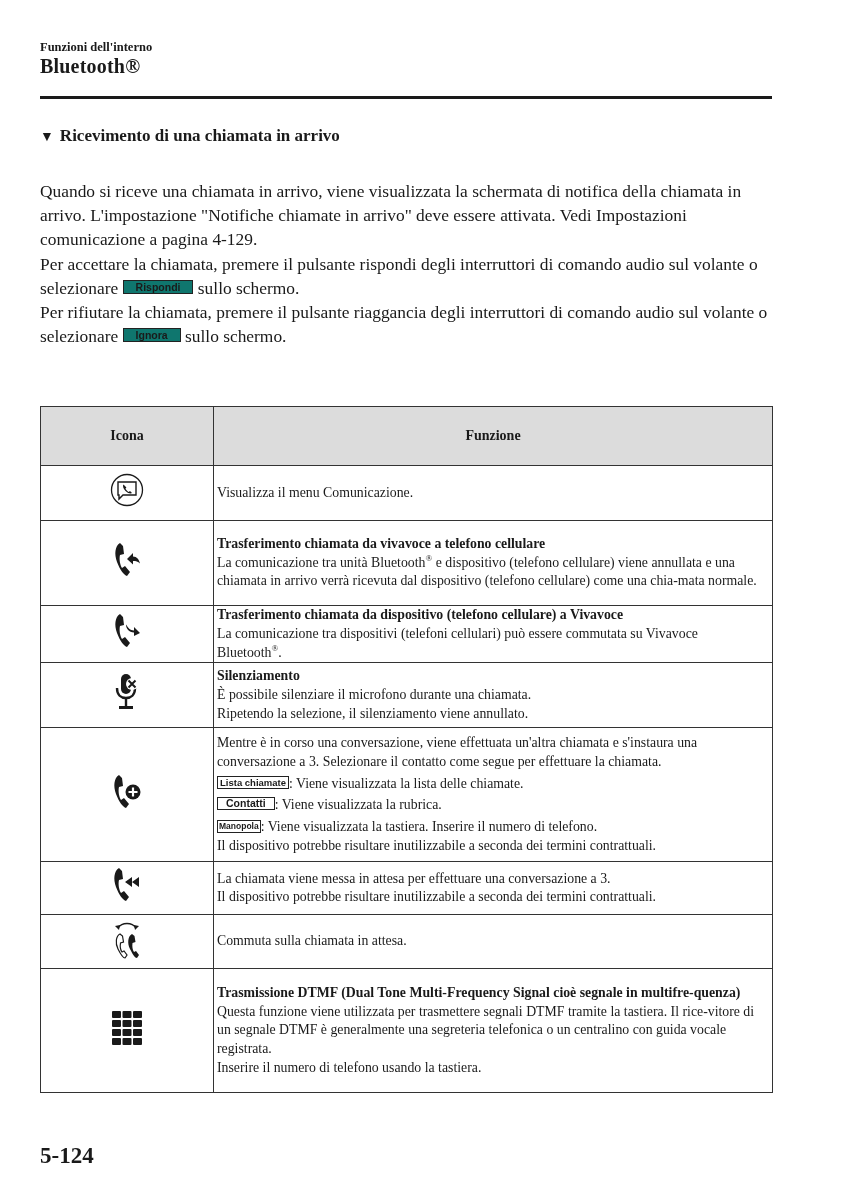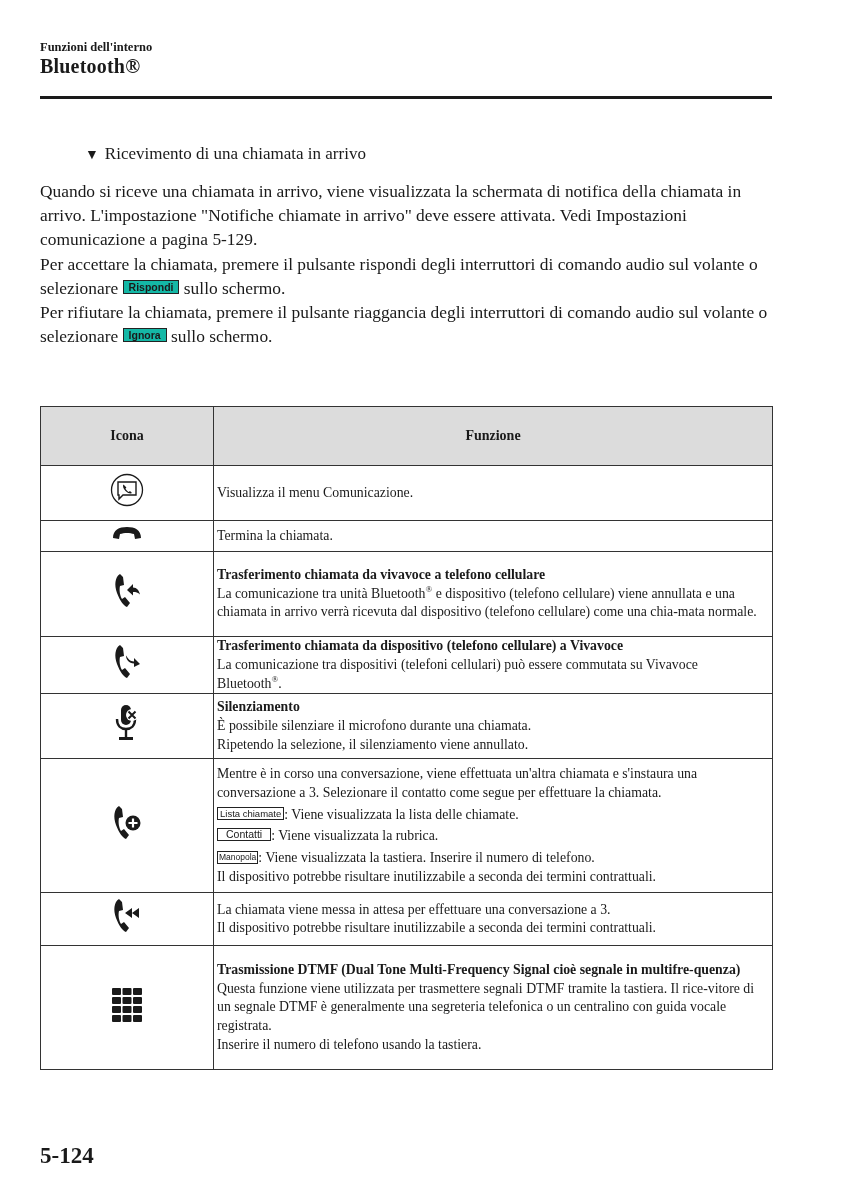--- a/index.html
+++ b/index.html
@@ -1,53 +1,53 @@
 <!DOCTYPE html>
 <html><head>
 <meta charset="utf-8">
 <style>
   html, body { margin: 0; padding: 0; background: #ffffff; }
   body { width: 847px; height: 1200px; position: relative; overflow: hidden;
          font-family: "Liberation Serif", "DejaVu Serif", serif; color: #1a1a1a; }
   .section-label { position: absolute; left: 40px; top: 40px; font-size: 12.5px; font-weight: bold; }
   .page-title { position: absolute; left: 40px; top: 55px; font-size: 20px; font-weight: bold; letter-spacing: 0.2px; }
   .title-rule { position: absolute; left: 40px; top: 96px; width: 732px; height: 3px; background: #1a1a1a; }
-  .subheading { position: absolute; left: 40px; top: 144px; font-size: 17px; font-weight: normal; margin-left: 45px; }
+  .subheading { position: absolute; left: 40px; top: 126px; font-size: 17px; font-weight: bold; }
   .subheading .tri { font-size: 14px; margin-right: 6px; }
   .body-text { position: absolute; left: 40px; top: 179px; width: 740px; font-size: 17.4px; line-height: 24.2px; }
   .body-text p { margin: 0; }
   .screen-btn { display: inline-block; border: 1px solid #222; font-family: "Liberation Sans", "DejaVu Sans", sans-serif;
-                font-size: 10.5px; line-height: 12px; padding: 0 5px; vertical-align: 3px; background: #14b8a6; font-weight: bold; }
+                font-size: 10.5px; line-height: 12px; padding: 0 12px; vertical-align: 3px; background: #0f766e; font-weight: bold; }
 
   table.icon-table { position: absolute; left: 40px; top: 406px; width: 733px; border-collapse: collapse; font-size: 13.8px; line-height: 18.8px; }
   table.icon-table th { background: #dcdcdc; font-weight: bold; height: 24px; border: 1.3px solid #333; padding: 17px; font-size: 14px; }
   table.icon-table td { border: 1.3px solid #333; padding: 0 6px 0 3px; vertical-align: middle; }
   table.icon-table td.icon-cell { width: 134px; text-align: center; padding: 0; }
   .fn-title { font-weight: bold; }
   .tb-btn { display: inline-block; border: 1px solid #222; font-family: "Liberation Sans", "DejaVu Sans", sans-serif;
-            font-size: 9.5px; line-height: 11px; padding: 0 2px; vertical-align: 2px; font-weight: normal; }
+            font-size: 9.5px; line-height: 11px; padding: 0 2px; vertical-align: 2px; font-weight: bold; }
   .tb-btn.wide { padding: 0 8px; font-size: 10.5px; }
   .tb-btn.narrow { font-size: 8.5px; padding: 0 1px; }
   .ico { display: inline-block; vertical-align: middle; }
   .page-number { position: absolute; left: 40px; top: 1143px; font-size: 23px; font-weight: bold; }
   sup { font-size: 9px; line-height: 0; }
 </style>
 </head>
 <body>
 
 <div class="section-label">Funzioni dell'interno</div>
 <div class="page-title">Bluetooth®</div>
 <div class="title-rule"></div>
 
 <div class="subheading">
   <span class="tri">▼</span><span>Ricevimento di una chiamata in arrivo</span>
 </div>
 
 <div class="body-text">
-  <p>Quando si riceve una chiamata in arrivo, viene visualizzata la schermata di notifica della chiamata in arrivo. L'impostazione "Notifiche chiamate in arrivo" deve essere attivata. Vedi Impostazioni comunicazione a pagina 5-129.</p>
+  <p>Quando si riceve una chiamata in arrivo, viene visualizzata la schermata di notifica della chiamata in arrivo. L'impostazione "Notifiche chiamate in arrivo" deve essere attivata. Vedi Impostazioni comunicazione a pagina 4-129.</p>
   <p><span>Per accettare la chiamata, premere il pulsante rispondi degli interruttori di comando audio sul volante o selezionare </span><span class="screen-btn">Rispondi</span><span> sullo schermo.</span></p>
   <p><span>Per rifiutare la chiamata, premere il pulsante riaggancia degli interruttori di comando audio sul volante o selezionare </span><span class="screen-btn">Ignora</span><span> sullo schermo.</span></p>
 </div>
 
 <table class="icon-table">
   <thead>
     <tr>
       <th style="width:138px">Icona</th>
       <th>Funzione</th>
     </tr>
@@ -60,30 +60,20 @@
           <svg width="34" height="34" viewBox="0 0 34 34">
               <circle cx="17" cy="17" r="15.5" fill="none" stroke="#1a1a1a" stroke-width="1.3"></circle>
               <path d="M8 9 h18 v13 h-13 l-4 4 v-4 h-1 z" fill="none" stroke="#1a1a1a" stroke-width="1.4"></path>
               <path d="M13.5 11.5 c-1 1 -0.5 4 2 6.5 s5.5 3 6.5 2 l-2 -2 l-1.3 1 c-1 -0.5 -2.8 -2.3 -3.3 -3.3 l1 -1.3 z" fill="#1a1a1a"></path>
             </svg>
         </span>
       </td>
       <td>Visualizza il menu Comunicazione.</td>
     </tr>
 
-    <tr style="height:31px">
-      <td class="icon-cell">
-        <span class="ico">
-          <svg width="30" height="14" viewBox="0 0 30 14">
-              <path d="M1 12 c0 -8 6 -11 14 -11 s14 3 14 11 l-6 1 l-1 -5 c-4 -1.5 -10 -1.5 -14 0 l-1 5 z" fill="#1a1a1a"></path>
-            </svg>
-        </span>
-      </td>
-      <td>Termina la chiamata.</td>
-    </tr>
 
     <tr style="height:85px">
       <td class="icon-cell">
         <span class="ico">
           <svg width="28" height="36" viewBox="0 0 28 36">
               <path d="M7 1 c-5 3 -6 11 -3 19 s7 13 10 14 l3 -4 l-5 -6 l-3 2 c-2 -3 -3 -9 -2 -13 l4 -1 l-1 -8 z" fill="#1a1a1a"></path>
               <path d="M14 17 l6 -6 v3.5 c4 0 6 3 7 7 c-2 -2 -4 -2.5 -7 -2.5 v3.5 z" fill="#1a1a1a"></path>
             </svg>
         </span>
       </td>
@@ -155,20 +145,33 @@
               <path d="M13 15 l7 -5 v10 z M20 15 l7 -5 v10 z" fill="#1a1a1a"></path>
             </svg>
         </span>
       </td>
       <td>
         <div>La chiamata viene messa in attesa per effettuare una conversazione a 3.</div>
         <div>Il dispositivo potrebbe risultare inutilizzabile a seconda dei termini contrattuali.</div>
       </td>
     </tr>
 
+    <tr style="height:54px">
+      <td class="icon-cell">
+        <span class="ico">
+          <svg width="30" height="42" viewBox="0 0 30 42">
+              <path d="M6 10 c4 -6 14 -6 18 0" fill="none" stroke="#1a1a1a" stroke-width="1.4"></path>
+              <path d="M3 8 l4 4 l1 -5 z M27 8 l-4 4 l-1 -5 z" fill="#1a1a1a"></path>
+              <path d="M8 16 c-4 2 -5 9 -2 15 s5 9 7 9 l2 -3 l-3 -4 l-2 1 c-1.5 -2 -2 -6 -1.5 -9 l3 -1 l-1 -6 z" fill="none" stroke="#1a1a1a" stroke-width="1.2"></path>
+              <path d="M20 16 c-4 2 -5 9 -2 15 s5 9 7 9 l2 -3 l-3 -4 l-2 1 c-1.5 -2 -2 -6 -1.5 -9 l3 -1 l-1 -6 z" fill="#1a1a1a"></path>
+            </svg>
+        </span>
+      </td>
+      <td>Commuta sulla chiamata in attesa.</td>
+    </tr>
 
     <tr style="height:124px">
       <td class="icon-cell">
         <span class="ico">
           <svg width="30" height="34" viewBox="0 0 30 34">
             <g fill="#1a1a1a">
               <rect x="0" y="0" width="9" height="7" rx="1"></rect>
                 <rect x="10.5" y="0" width="9" height="7" rx="1"></rect>
                 <rect x="21" y="0" width="9" height="7" rx="1"></rect>
               <rect x="0" y="9" width="9" height="7" rx="1"></rect>

